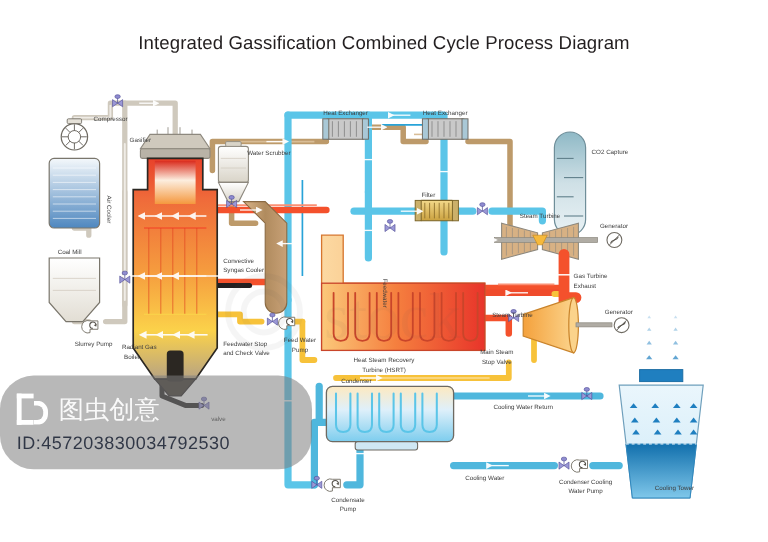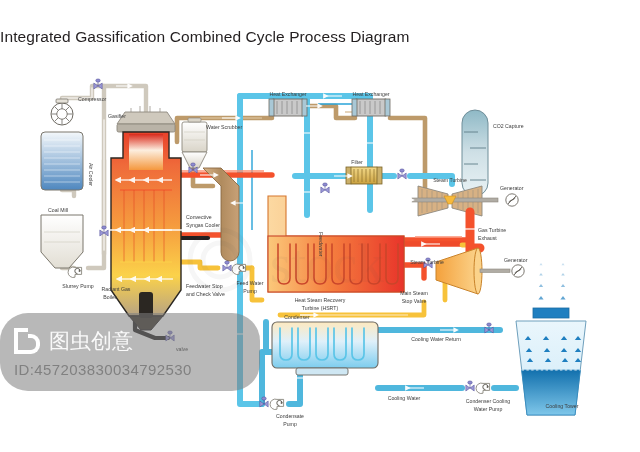--- a/index.html
+++ b/index.html
@@ -1,33 +1,33 @@
 <!DOCTYPE html>
 <html><head>
 <meta charset="utf-8">
 <style>
   html,body{margin:0;padding:0;background:#ffffff;}
   body{width:640px;height:452px;overflow:hidden;
        font-family:"Liberation Sans","DejaVu Sans",sans-serif;}
   #stage{position:relative;width:640px;height:452px;background:#fff;}
-  #title{position:absolute;left:0;top:28px;width:640px;
+  #title{position:absolute;left:0;top:28px;width:640px;text-align:center;
          font-size:15.5px;color:#231f20;letter-spacing:.1px;}
   svg{position:absolute;left:0;top:0;}
   .lbl{font-size:5.2px;fill:#3c3c3c;font-family:"Liberation Sans","DejaVu Sans",sans-serif;}
   .lbl.c{text-anchor:middle;}
   
   #wm{position:absolute;left:0;top:313px;width:260px;height:78px;
       background:rgba(125,125,125,.55);border-radius:28px;}
   #wmrow{position:absolute;left:14px;top:14px;display:flex;align-items:center;gap:9px;}
   #wmlogo{width:26px;height:26px;position:relative;}
   #wmlogo i{position:absolute;display:block;border:4px solid #fff;}
   #wmlogo i.a{left:0;top:0;width:10px;height:18px;border-right:none;}
   #wmlogo i.b{left:14px;top:6px;width:8px;height:12px;border-radius:0 9px 9px 0;border-left:none;}
   #wmcn{font-size:21px;color:#fff;opacity:.92;font-family:"DejaVu Sans",sans-serif;}
-  #wmid{position:absolute;left:14px;top:48px;font-size:15px;color:#737373;opacity:.8;
+  #wmid{position:absolute;left:14px;top:48px;font-size:15px;color:#0f172a;opacity:.8;
         font-family:"Liberation Sans",sans-serif;letter-spacing:.4px;}
   #ghost{position:absolute;left:150px;top:190px;width:340px;height:190px;
          opacity:.05;pointer-events:none;}
 </style>
 </head>
 <body>
 
 <div id="stage">
 
   <div id="title">Integrated Gassification Combined Cycle Process Diagram</div>

